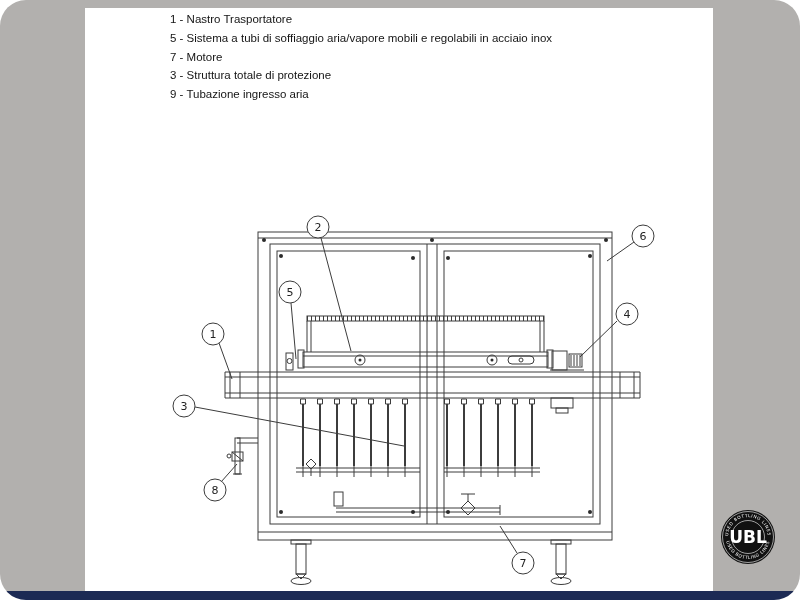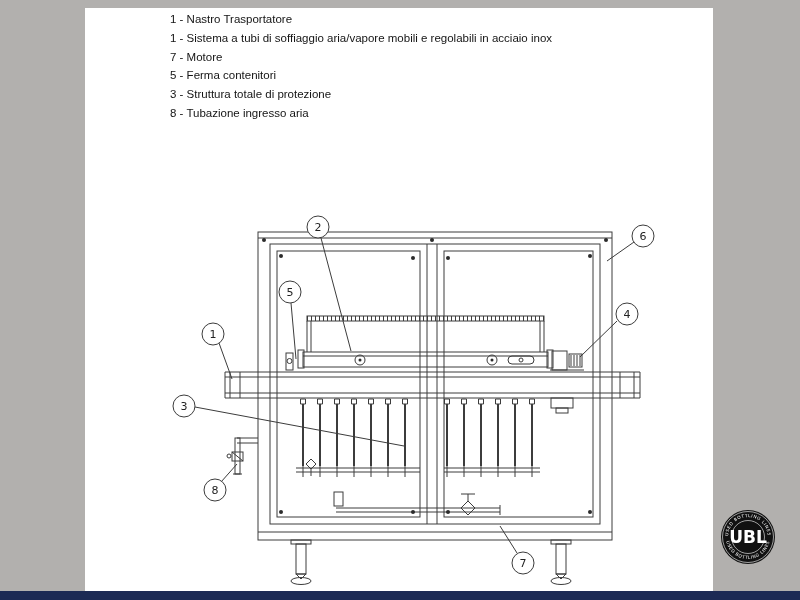--- a/index.html
+++ b/index.html
@@ -1,17 +1,17 @@
 <!DOCTYPE html>
 <html><head>
 <meta charset="utf-8">
 <style>
   html,body{margin:0;padding:0;background:#fff;}
   .stage{position:relative;width:800px;height:600px;background:#ffffff;overflow:hidden;
-         font-family:"Liberation Sans",sans-serif;}
+         font-family:"Liberation Sans",sans-serif;border-radius:26px;}
   .bar{position:absolute;}
   .bar-top{left:0;top:0;width:800px;height:8px;background:#b2b0ae;}
   .bar-left{left:0;top:8px;width:85px;height:583px;background:#b2b0ae;}
   .bar-right{left:713px;top:8px;width:87px;height:583px;background:#b2b0ae;}
   .bar-bottom{left:0;top:591px;width:800px;height:9px;background:#1c2a54;}
   .legend{position:absolute;left:170px;top:10px;font-size:11.5px;color:#141414;}
   .legend-row{line-height:18.8px;white-space:nowrap;}
   svg.drawing{position:absolute;left:0;top:0;}
   svg text{font-family:"DejaVu Sans",sans-serif;}
   .callout-num{font-size:11px;fill:#222;}
@@ -23,25 +23,24 @@
 
 <div class="stage">
 
   <div class="bar bar-top"></div>
   <div class="bar bar-left"></div>
   <div class="bar bar-right"></div>
   <div class="bar bar-bottom"></div>
 
   <div class="legend">
     <div class="legend-row">1 - Nastro Trasportatore</div>
-    <div class="legend-row">1 - Sistema a tubi di soffiaggio aria/vapore mobili e regolabili in acciaio inox</div>
+    <div class="legend-row">5 - Sistema a tubi di soffiaggio aria/vapore mobili e regolabili in acciaio inox</div>
     <div class="legend-row">7 - Motore</div>
-    <div class="legend-row">5 - Ferma contenitori</div>
     <div class="legend-row">3 - Struttura totale di protezione</div>
-    <div class="legend-row">8 - Tubazione ingresso aria</div>
+    <div class="legend-row">9 - Tubazione ingresso aria</div>
   </div>
 
   <svg class="drawing" width="800" height="600" viewBox="0 0 800 600">
 
     <g stroke="#3c3c3c" fill="none" stroke-width="1">
 
       <g>
         <rect x="258" y="232" width="354" height="308"></rect>
         <rect x="270" y="244" width="330" height="280"></rect>
         <line x1="258" y1="238" x2="612" y2="238"></line>

